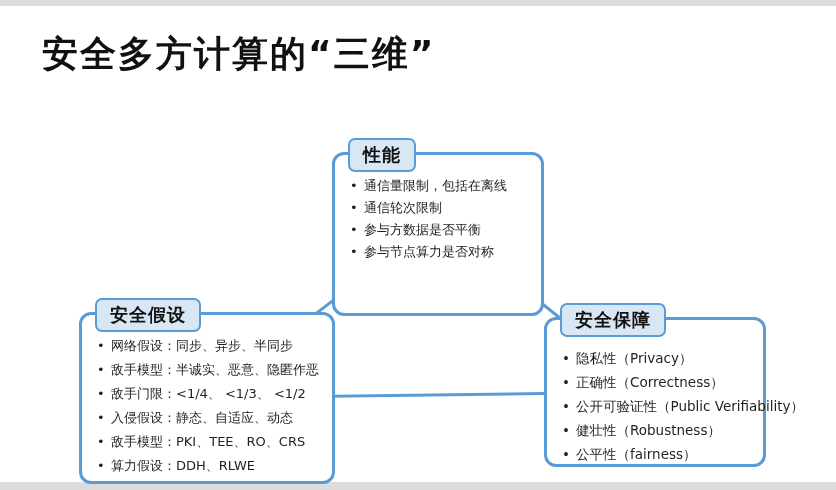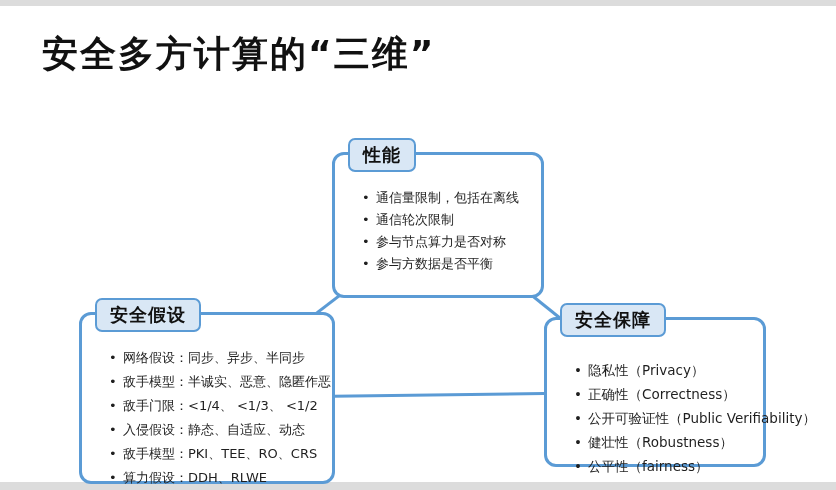--- a/index.html
+++ b/index.html
@@ -52,39 +52,39 @@
     border-radius: 7px;
     padding: 3px 13px;
     font-size: 18px;
     font-weight: bold;
     color: #111111;
     letter-spacing: 1px;
     white-space: nowrap;
   }
   .box-list {
     list-style: none;
-    margin: 12px;
+    margin: 0;
     padding: 20px 12px 6px 12px;
   }
   .box-list li {
     position: relative;
     padding-left: 17px;
     font-size: 13px;
     color: #1f1f1f;
     line-height: 22px;
     white-space: nowrap;
   }
   .box-list li::before {
     content: "•";
     position: absolute;
     left: 3px;
     color: #1f1f1f;
   }
 
-  .box-performance { left: 332px; top: 152px; width: 212px; height: 146px; }
+  .box-performance { left: 332px; top: 152px; width: 212px; height: 164px; }
   .box-assumptions { left: 79px;  top: 312px; width: 256px; height: 172px; }
   .box-guarantees  { left: 544px; top: 317px; width: 222px; height: 150px; }
 
   .box-assumptions .box-list { padding-top: 19px; }
   .box-assumptions .box-list li { line-height: 24px; }
   .box-guarantees .box-list { padding-top: 26px; }
   .box-guarantees .box-list li { line-height: 24px; font-size: 13.5px; }
 </style>
 </head>
 <body>
@@ -100,22 +100,22 @@
     <line x1="206" y1="398" x2="438" y2="220" stroke="#5B9BD5" stroke-width="3"></line>
     <line x1="438" y1="220" x2="652" y2="392" stroke="#5B9BD5" stroke-width="3"></line>
     <line x1="206" y1="398" x2="652" y2="392" stroke="#5B9BD5" stroke-width="3"></line>
   </svg>
 
   <div class="box box-performance">
     <div class="box-header">性能</div>
     <ul class="box-list">
       <li>通信量限制，包括在离线</li>
       <li>通信轮次限制</li>
+      <li>参与方数据是否平衡</li>
       <li>参与节点算力是否对称</li>
-      <li>参与方数据是否平衡</li>
     </ul>
   </div>
 
   <div class="box box-assumptions">
     <div class="box-header">安全假设</div>
     <ul class="box-list">
       <li>网络假设：同步、异步、半同步</li>
       <li>敌手模型：半诚实、恶意、隐匿作恶</li>
       <li>敌手门限：&lt;1/4、 &lt;1/3、 &lt;1/2</li>
       <li>入侵假设：静态、自适应、动态</li>

